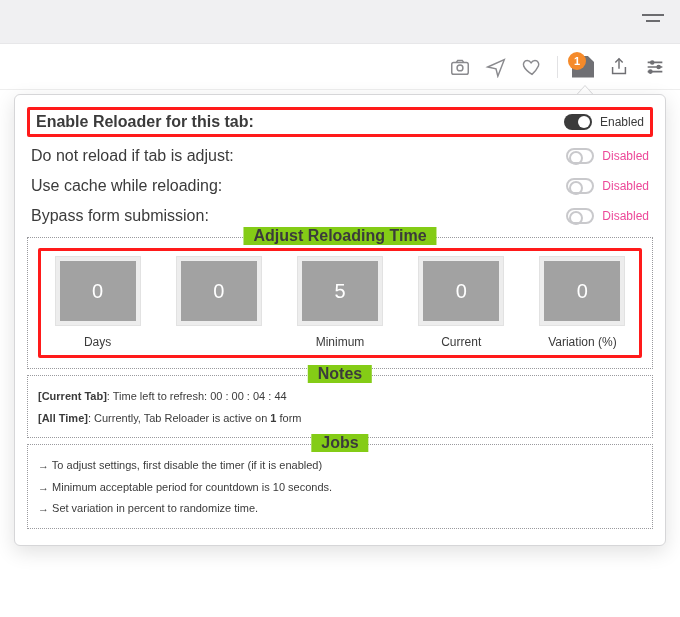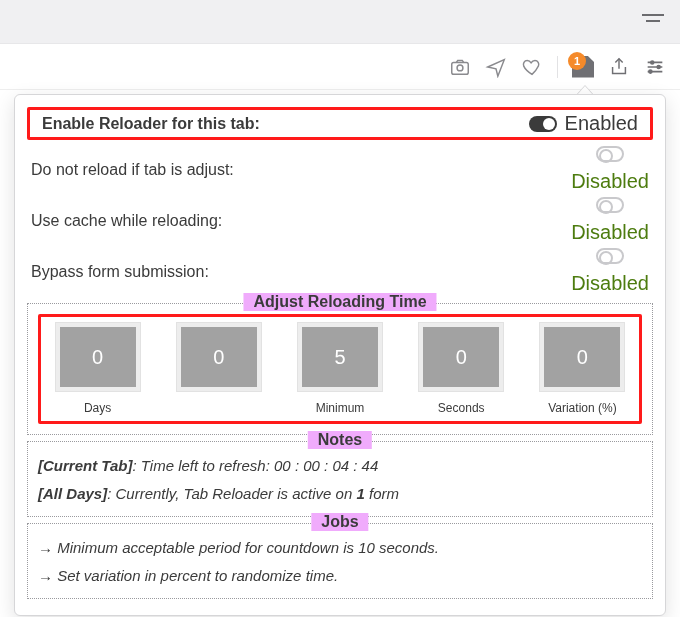--- a/index.html
+++ b/index.html
@@ -99,56 +99,56 @@
   }
 
   .row {
     display:flex;
     align-items:center;
     justify-content: space-between;
     min-height: 30px;
     padding: 2px 4px;
   }
   .row .label { font-size: 16px; }
-  .row .state { display:flex; align-items:center; gap:8px; font-size:20px; }
+  .row .state { display:flex; align-items:center; gap:8px; font-size:12px; }
 
   .toggle {
     width: 28px; height: 16px; border-radius: 10px;
     position: relative; flex: 0 0 auto;
   }
   .toggle.on { background:#3b3b3b; }
   .toggle.on::after {
     content:""; position:absolute; right:2px; top:2px;
     width:12px; height:12px; border-radius:50%; background:#fff;
   }
   .toggle.off { background:transparent; border:2px solid #c9c9cc; }
   .toggle.off::after {
     content:""; position:absolute; left:1px; top:1px;
     width:10px; height:10px; border-radius:50%;
     border:2px solid #c9c9cc; background:transparent;
   }
 
   .hl-red { border: 3px solid #ff1a1a; border-radius: 2px; }
-  .hl-top { padding: 2px 12px; margin-bottom: 4px; }
+  .hl-top { padding: 2px 6px; margin-bottom: 4px; }
   .hl-top .label { font-weight: 700; }
 
-  .muted { color:#4d7c0f;flex-direction:column; }
+  .muted { color:#ec4899; }
 
   
   .fs {
     margin-top: 6px;
     border: 1px dotted #9a9a9e;
     border-radius: 0;
     padding: 10px 8px 8px 8px;
     position: relative;
   }
   .fs-legend {
     position:absolute;
     top:-11px; left:50%; transform:translateX(-50%);
-    background:#f0abfc; padding:0 10px;
+    background:#84cc16; padding:0 10px;
     font-weight:700; font-size:16px;
   }
 
   
   .time-wrap { padding: 6px; }
   .steppers {
     display:flex;
     justify-content: space-between;
     gap: 20px;
   }
@@ -158,21 +158,21 @@
     margin: 0 auto;
     background:#a2a2a2;
     border: 4px solid #ededed;
     outline: 1px solid #e2e2e2;
     display:flex; align-items:center; justify-content:center;
     font-size: 20px; color:#fff; font-weight:400;
   }
   .stepper .cap { margin-top: 10px; font-size: 12px; color:#3b3b3b; }
 
   
-  .textblock { font-size: 15px; line-height: 1.6; padding: 2px 2px; font-style: italic; }
+  .textblock { font-size: 11px; line-height: 1.6; padding: 2px 2px; }
   .textblock b { font-weight:700; }
 </style>
 </head>
 <body>
 
 <div class="chrome-top">
   <div class="menu-lines">
     <div class="bar"></div>
     <div class="bar short"></div>
   </div>
@@ -264,39 +264,40 @@
         </div>
         <div class="stepper">
           <div class="box">0</div>
         </div>
         <div class="stepper">
           <div class="box">5</div>
           <div class="cap">Minimum</div>
         </div>
         <div class="stepper">
           <div class="box">0</div>
-          <div class="cap">Seconds</div>
+          <div class="cap">Current</div>
         </div>
         <div class="stepper">
           <div class="box">0</div>
           <div class="cap">Variation (%)</div>
         </div>
       </div>
     </div>
   </div>
 
   <div class="fs">
     <span class="fs-legend">Notes</span>
     <div class="textblock">
       <b>[Current Tab]</b><span>: Time left to refresh: 00 : 00 : 04 : 44</span>
     </div>
     <div class="textblock">
-      <b>[All Days]</b><span>: Currently, Tab Reloader is active on </span><b>1</b><span> form</span>
+      <b>[All Time]</b><span>: Currently, Tab Reloader is active on </span><b>1</b><span> form</span>
     </div>
   </div>
 
   <div class="fs">
     <span class="fs-legend">Jobs</span>
+    <div class="textblock">→ To adjust settings, first disable the timer (if it is enabled)</div>
     <div class="textblock">→ Minimum acceptable period for countdown is 10 seconds.</div>
     <div class="textblock">→ Set variation in percent to randomize time.</div>
   </div>
 
 </div>
 
 </body></html>

